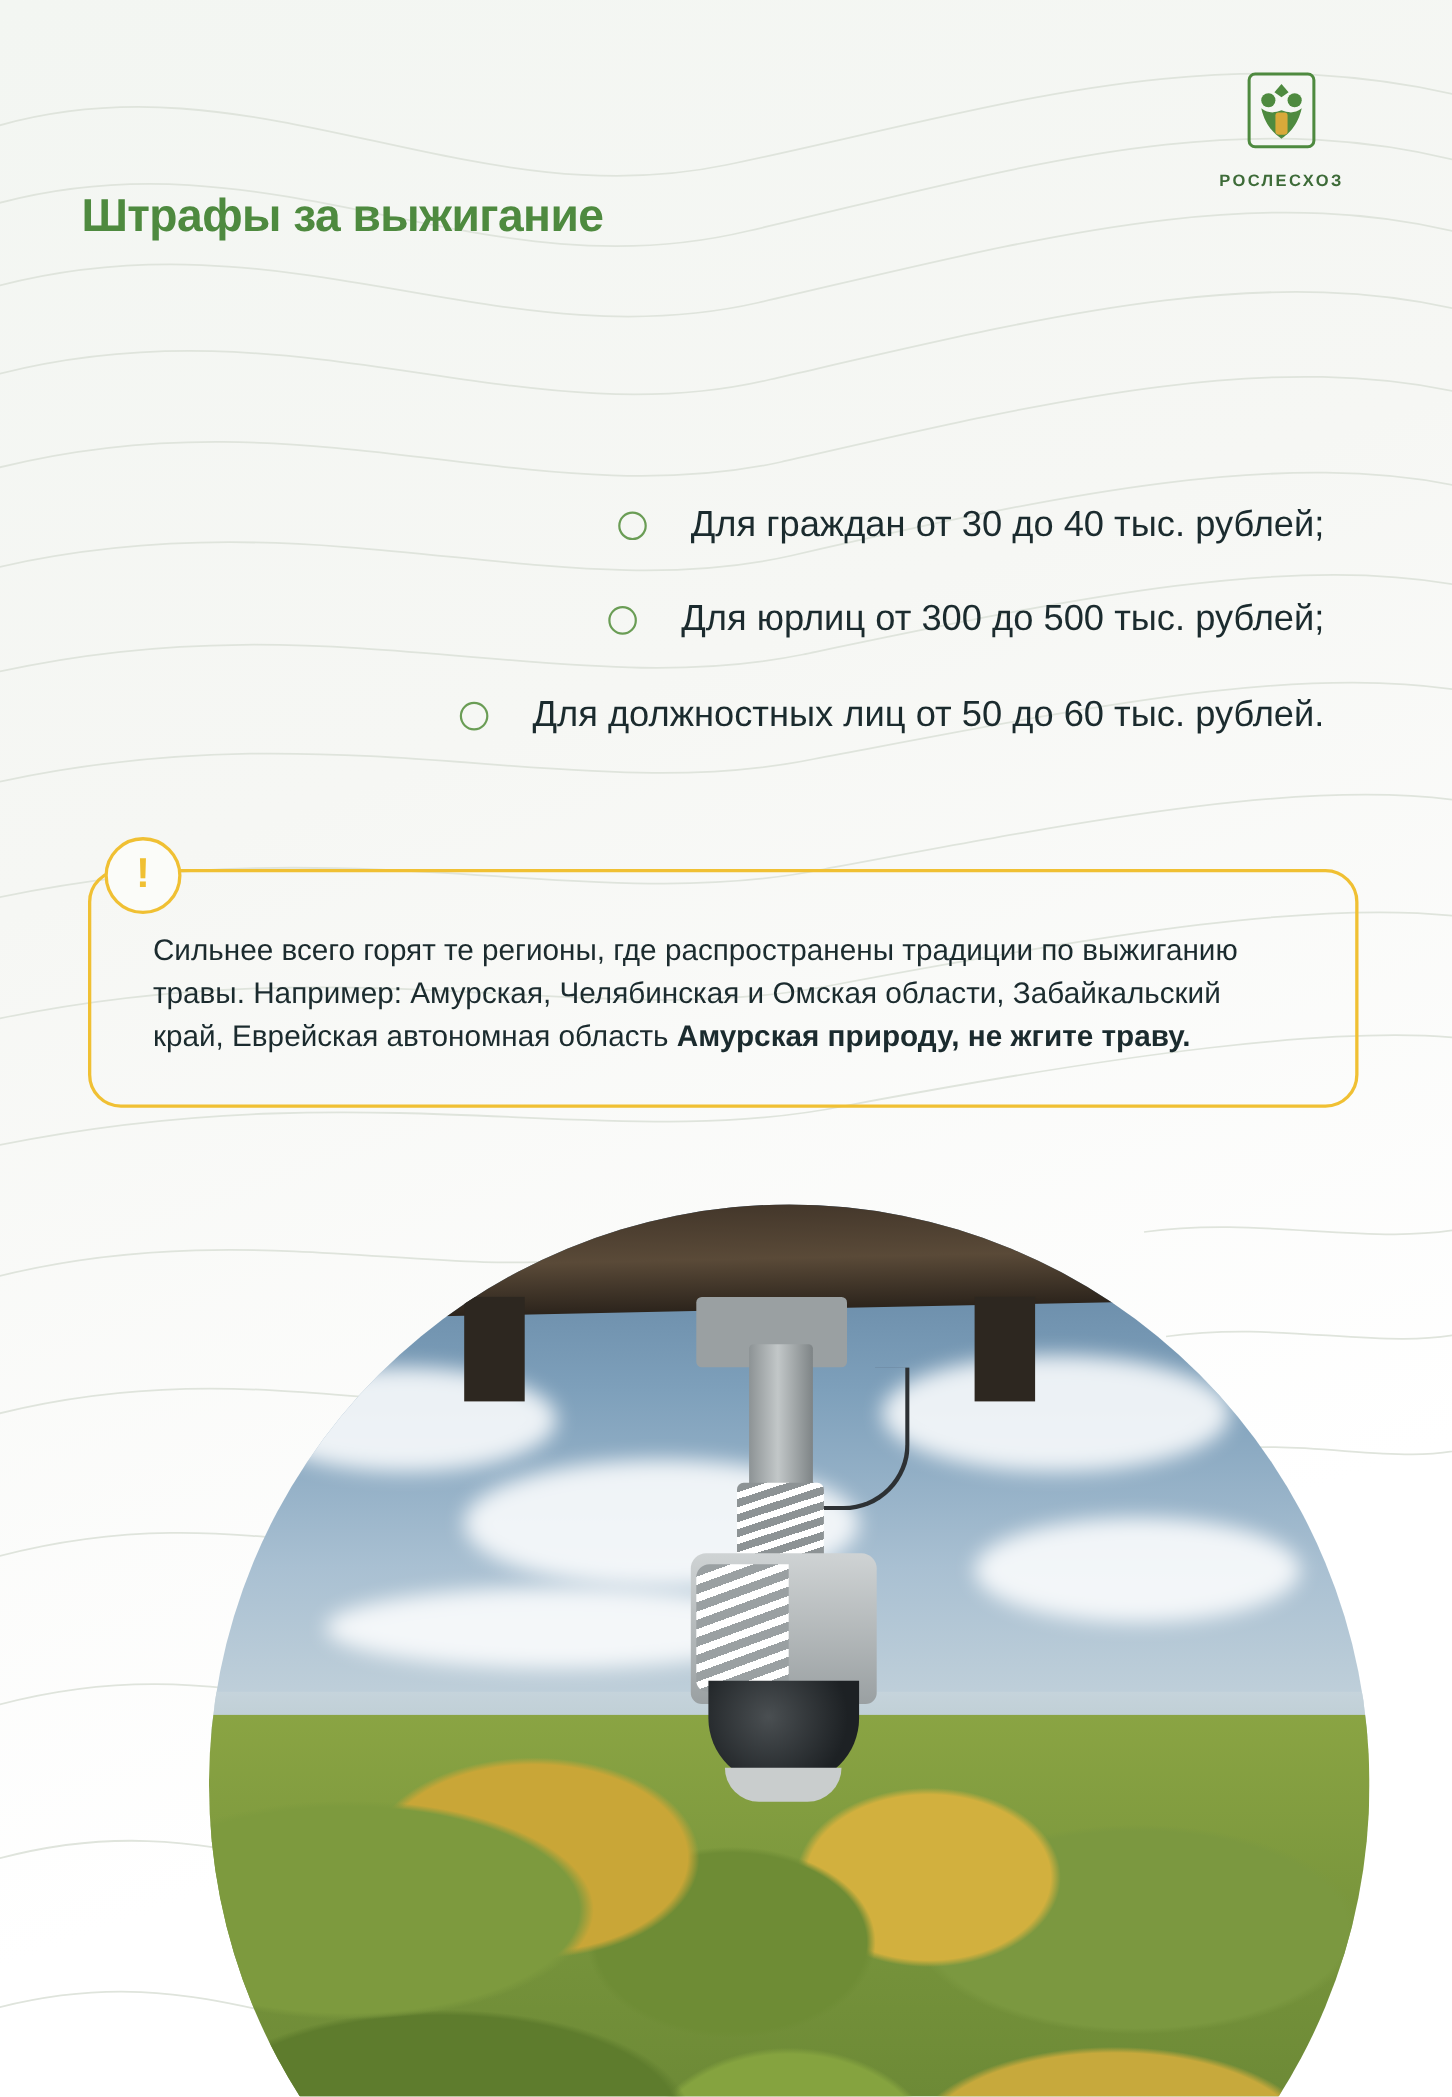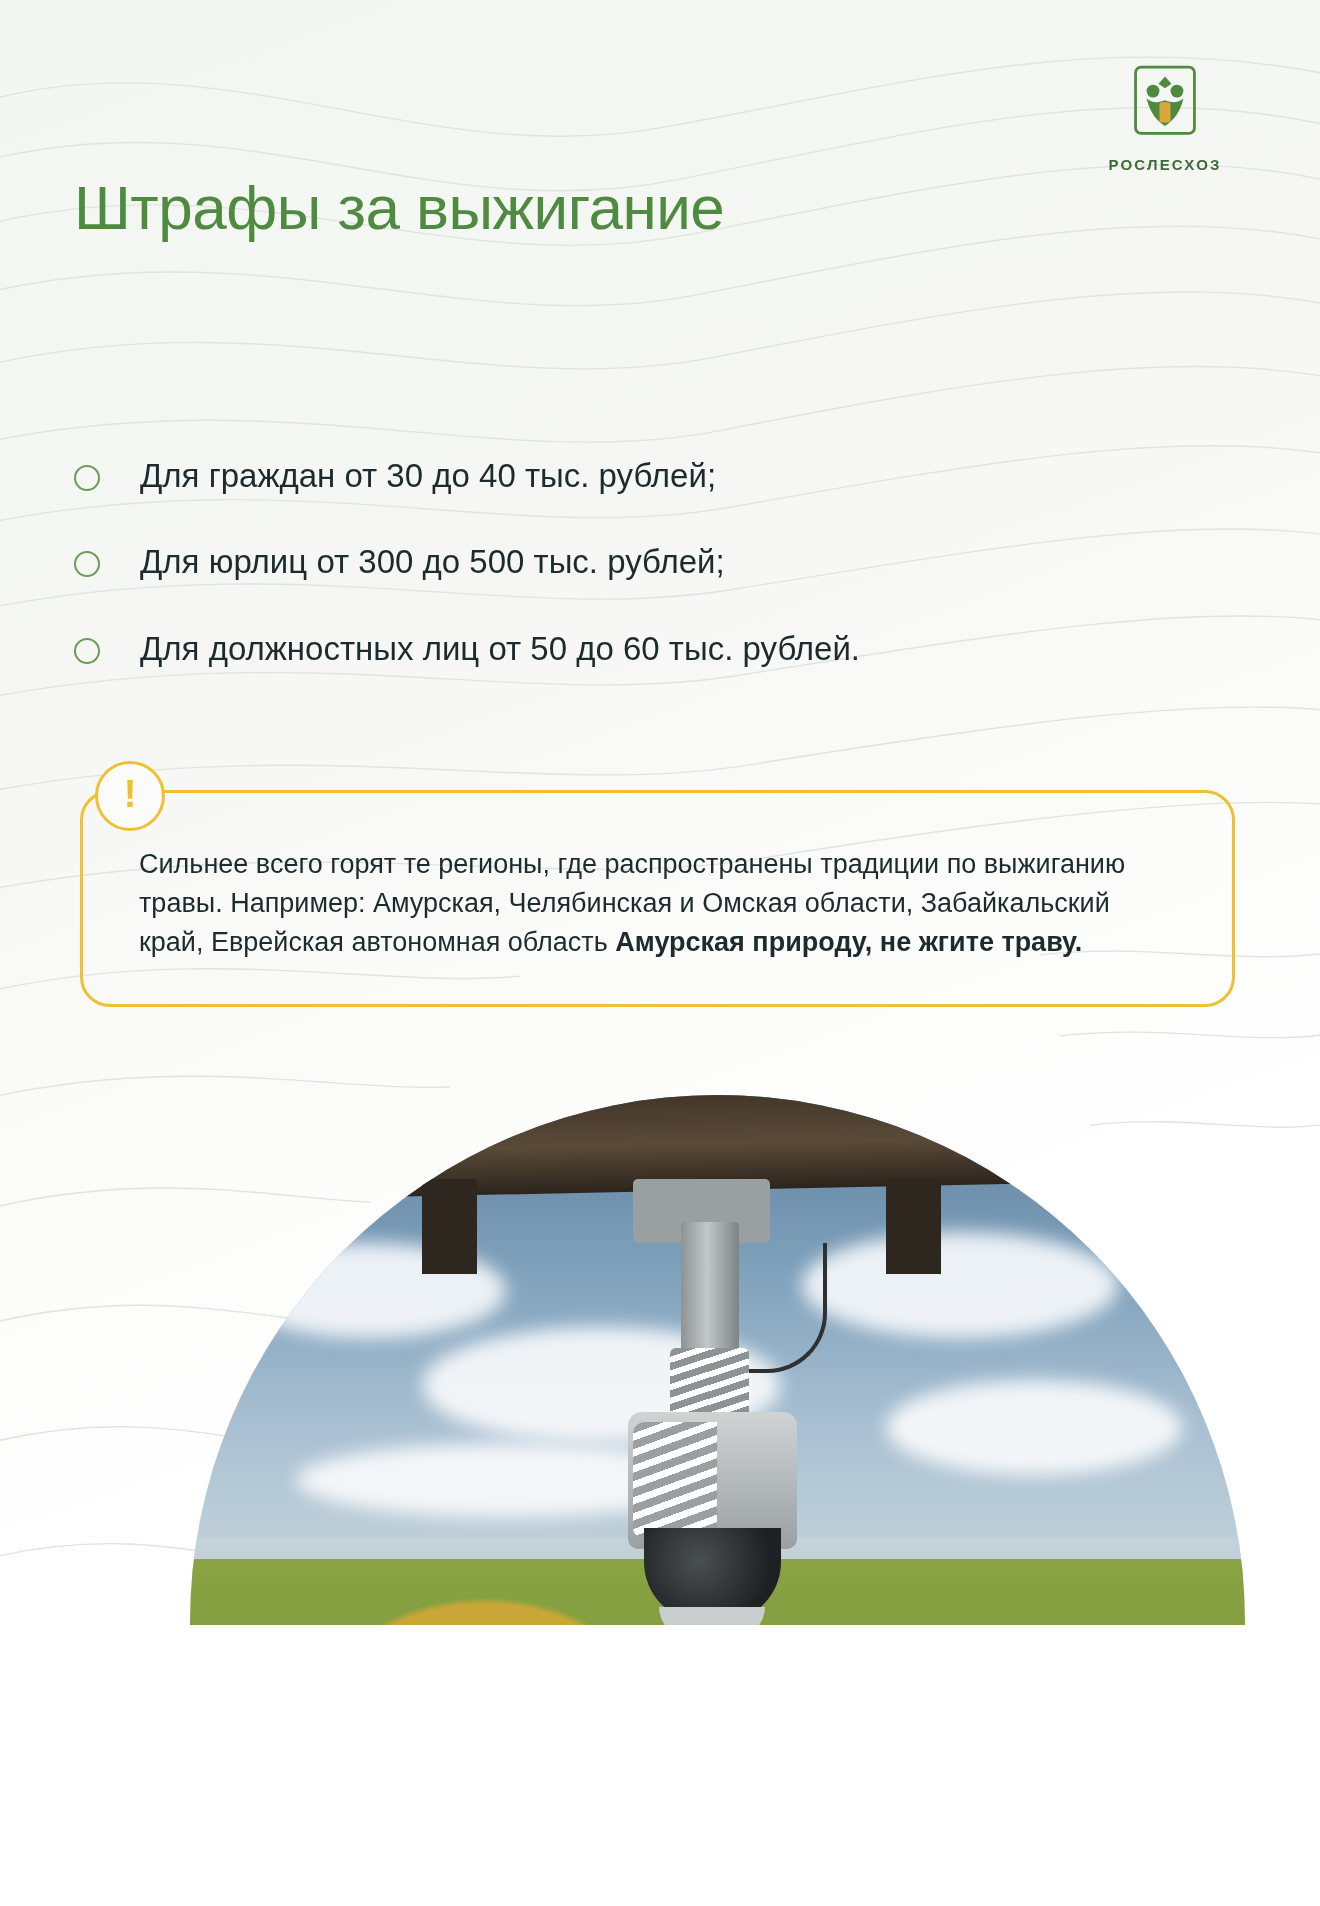--- a/index.html
+++ b/index.html
@@ -11,21 +11,21 @@
     height: 1906px;
     font-family: "Liberation Sans", sans-serif;
     background: #ffffff;
     overflow: hidden;
     position: relative;
   }
 
   .poster {
     position: relative;
     width: 1320px;
-    height: 1625px;
+    height: 1906px;
     background: linear-gradient(160deg, #f3f6f2 0%, #f6f7f4 35%, #ffffff 75%, #ffffff 100%);
     overflow: hidden;
   }
 
   
   .topo {
     position: absolute;
     inset: 0;
     width: 100%;
     height: 100%;
@@ -53,38 +53,39 @@
     font-weight: 700;
     color: #3d6b38;
   }
 
   
   .headline {
     position: absolute;
     left: 74px;
     top: 172px;
     width: 900px;
-    font-size: 62px;
+    font-size: 42px;
     line-height: 1.16;
-    font-weight: 400;
+    font-weight: 700;
     color: #4e8a3f;
     letter-spacing: -0.5px;
   }
 
   
   .bullets {
     position: absolute;
     left: 74px;
     top: 455px;
     width: 1130px;
   }
   .bullet-row {
     display: flex;
     align-items: flex-start;
     margin-bottom: 45px;
+    justify-content: flex-end;
   }
   .bullet-mark {
     flex: 0 0 auto;
     width: 22px;
     height: 22px;
     border: 2.5px solid #6a9d55;
     border-radius: 50%;
     margin-top: 10px;
     margin-right: 40px;
   }

